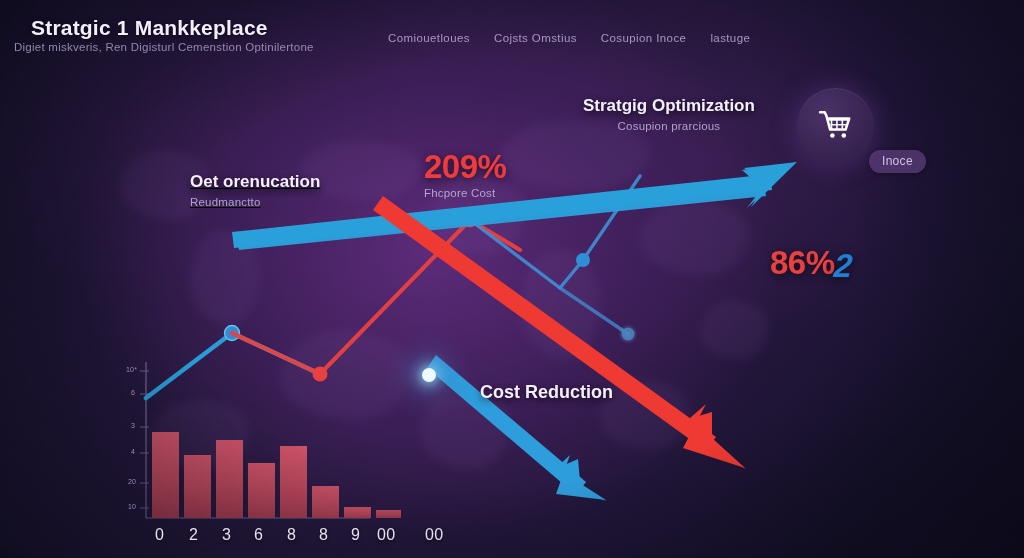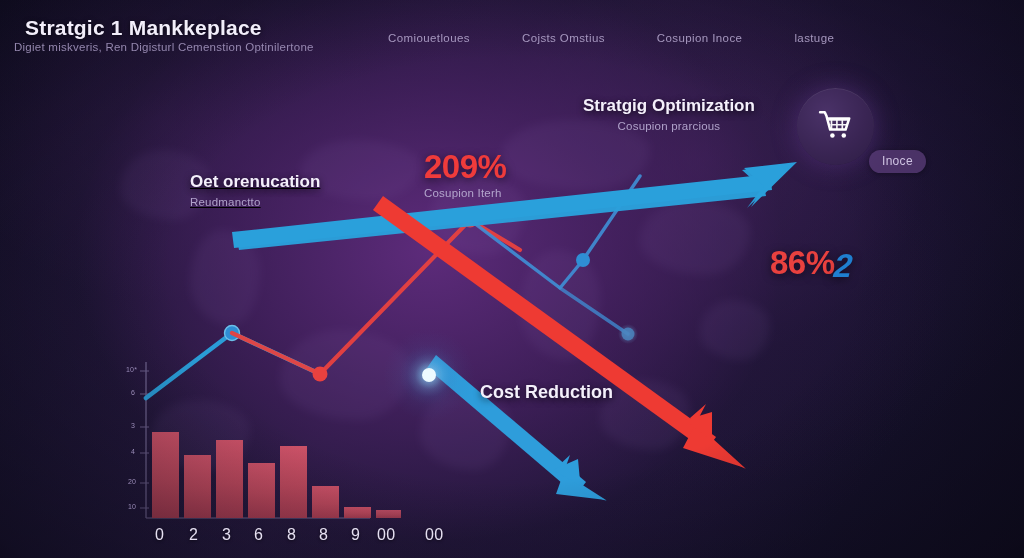--- a/index.html
+++ b/index.html
@@ -32,30 +32,30 @@
   .vig { position:absolute; inset:0;
     background:radial-gradient(ellipse 760px 470px at 512px 270px, rgba(0,0,0,0) 45%, rgba(8,6,18,0.55) 88%, rgba(6,4,14,0.85) 100%);
     pointer-events:none;
   }
 
   svg.layer { position:absolute; left:0; top:0; width:1024px; height:558px; overflow:visible; }
 
   
   .hdr { position:absolute; left:8px; top:8px; width:1010px; height:56px; }
   .brand-title {
-    position:absolute; left:17px; top:8px;
+    position:absolute; left:23px; top:8px;
     font-size:21px; font-weight:bold; color:#f2eefa;
     letter-spacing:.2px; text-shadow:0 1px 5px rgba(0,0,0,.6);
   }
   .brand-sub {
     position:absolute; left:6px; top:33px;
     font-size:11.5px; color:#a99bc4; letter-spacing:.25px;
     opacity:.85;
   }
-  .nav { position:absolute; left:380px; top:24px; display:flex; gap:52px; }
+  .nav { position:absolute; left:380px; top:24px; display:flex; gap:24px; }
   .nav a {
     font-size:11.5px; color:#b6a8cf; text-decoration:none;
     letter-spacing:.4px; opacity:.88; white-space:nowrap;
   }
 
   
   .lbl { position:absolute; }
   .lbl .t { font-size:17px; font-weight:bold; color:#f4f0fb; text-shadow:0 2px 7px rgba(0,0,0,.7); white-space:nowrap; }
   .lbl .s { font-size:11.5px; color:#b0a2ca; margin-top:4px; letter-spacing:.2px; white-space:nowrap; }
 
@@ -250,21 +250,21 @@
     <div class="t">Stratgig Optimization</div>
     <div class="s" style="text-align:center">Cosupion prarcious</div>
   </div>
 
   <div class="lbl" id="lbl-cost">
     <div class="t">Cost Reduction</div>
   </div>
 
   <div class="stat" id="stat-growth">
     <div class="num">209%</div>
-    <div class="cap">Cosupion Iterh</div>
+    <div class="cap">Fhcpore Cost</div>
   </div>
 
   <div class="stat" id="stat-share">
     <div class="num"><span>86%</span><i>2</i></div>
   </div>
 
   <div>
     <div class="axis-txt" style="left:126px;top:366px;">10*</div>
     <div class="axis-txt" style="left:131px;top:389px;">6</div>
     <div class="axis-txt" style="left:131px;top:422px;">3</div>

